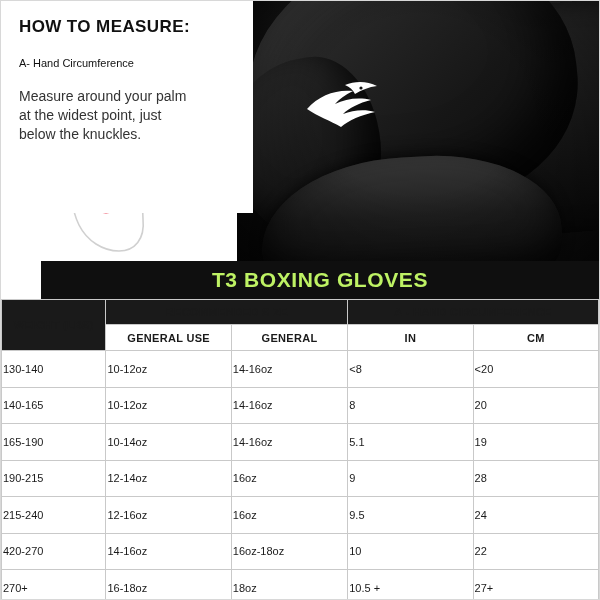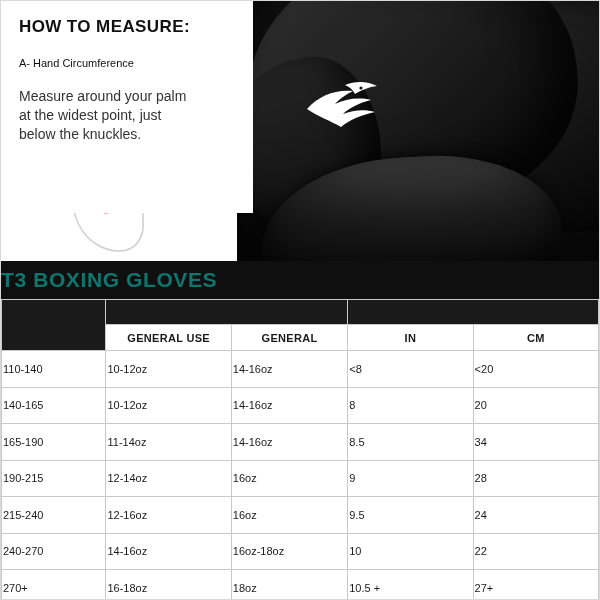--- a/index.html
+++ b/index.html
@@ -169,26 +169,28 @@
     position: absolute;
     inset: 0;
     background: radial-gradient(ellipse at 50% 40%, rgba(0,0,0,0) 40%, rgba(0,0,0,0.55) 100%);
     pointer-events: none;
   }
 
   
   .title-bar {
     height: 38px;
     background: #0f0f0f;
-    color: #0f766e;
+    color: #bef264;
     display: flex;
     align-items: center;
+    justify-content: center;
     font-size: 21px;
     font-weight: bold;
     letter-spacing: 0.6px;
+    margin-left: 40px;
   }
 
   
   table.size-table {
     width: 100%;
     border-collapse: collapse;
     table-layout: fixed;
   }
   table.size-table th,
   table.size-table td {
@@ -305,56 +307,56 @@
       </tr>
       <tr>
         <th class="hdr-light">GENERAL USE</th>
         <th class="hdr-light">GENERAL</th>
         <th class="hdr-light">IN</th>
         <th class="hdr-light">CM</th>
       </tr>
     </thead>
     <tbody>
       <tr>
-        <td class="body-cell">110-140</td>
+        <td class="body-cell">130-140</td>
         <td class="body-cell">10-12oz</td>
         <td class="body-cell">14-16oz</td>
         <td class="body-cell">&lt;8</td>
         <td class="body-cell">&lt;20</td>
       </tr>
       <tr>
         <td class="body-cell">140-165</td>
         <td class="body-cell">10-12oz</td>
         <td class="body-cell">14-16oz</td>
         <td class="body-cell">8</td>
         <td class="body-cell">20</td>
       </tr>
       <tr>
         <td class="body-cell">165-190</td>
-        <td class="body-cell">11-14oz</td>
+        <td class="body-cell">10-14oz</td>
         <td class="body-cell">14-16oz</td>
-        <td class="body-cell">8.5</td>
-        <td class="body-cell">34</td>
+        <td class="body-cell">5.1</td>
+        <td class="body-cell">19</td>
       </tr>
       <tr>
         <td class="body-cell">190-215</td>
         <td class="body-cell">12-14oz</td>
         <td class="body-cell">16oz</td>
         <td class="body-cell">9</td>
         <td class="body-cell">28</td>
       </tr>
       <tr>
         <td class="body-cell">215-240</td>
         <td class="body-cell">12-16oz</td>
         <td class="body-cell">16oz</td>
         <td class="body-cell">9.5</td>
         <td class="body-cell">24</td>
       </tr>
       <tr>
-        <td class="body-cell">240-270</td>
+        <td class="body-cell">420-270</td>
         <td class="body-cell">14-16oz</td>
         <td class="body-cell">16oz-18oz</td>
         <td class="body-cell">10</td>
         <td class="body-cell">22</td>
       </tr>
       <tr>
         <td class="body-cell">270+</td>
         <td class="body-cell">16-18oz</td>
         <td class="body-cell">18oz</td>
         <td class="body-cell">10.5 +</td>

